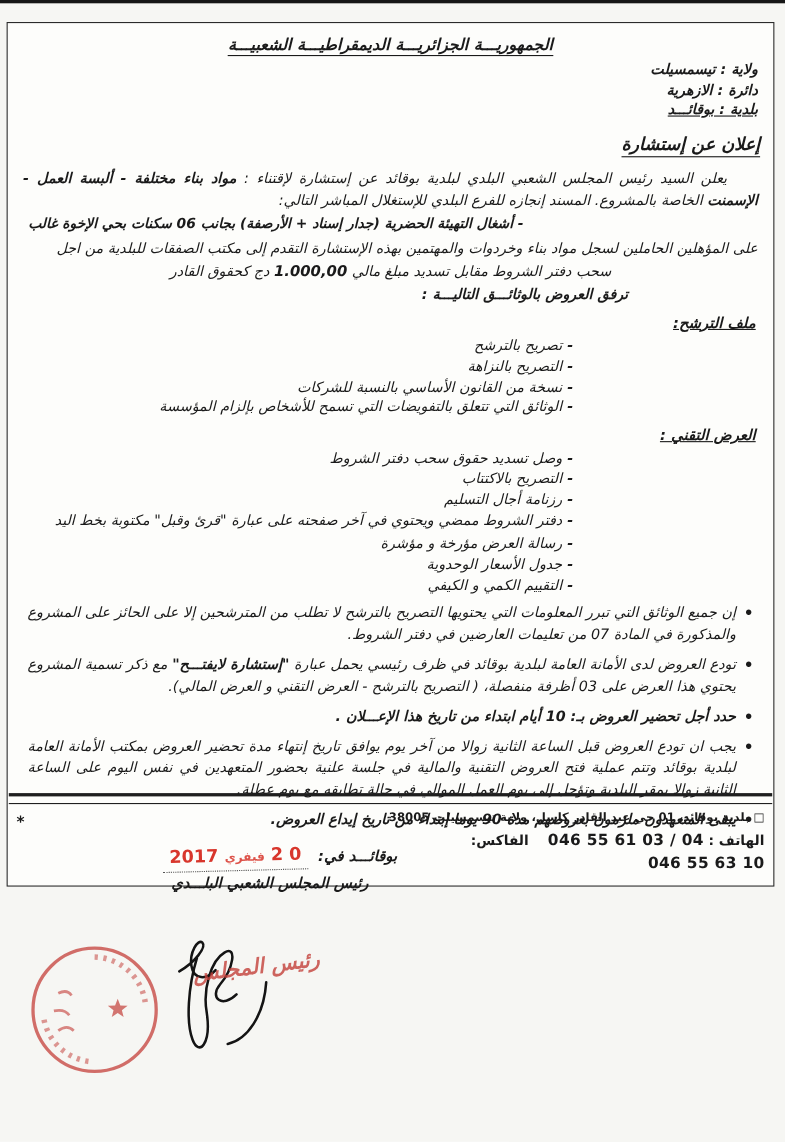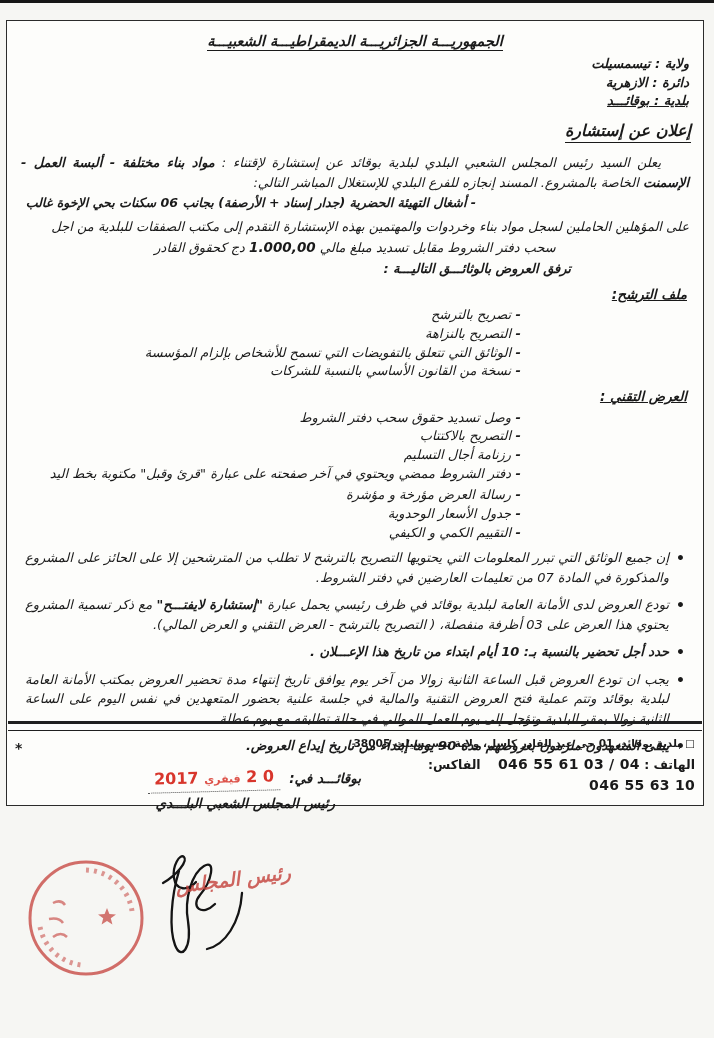--- a/index.html
+++ b/index.html
@@ -121,42 +121,42 @@
 
     <p class="p-elig">على المؤهلين الحاملين لسجل مواد بناء وخردوات  والمهتمين بهذه الإستشارة التقدم إلى مكتب الصفقات للبلدية من اجل</p>
     <p class="elig-line2"><span>سحب دفتر الشروط مقابل تسديد مبلغ مالي </span><span class="amount num">1.000,00</span><span> دج كحقوق القادر</span></p>
 
     <div class="attach-line">ترفق العروض بالوثائـــق التاليـــة :</div>
 
     <div class="sec-title">ملف الترشح:</div>
     <div class="dash-list">
       <div class="dash-item">تصريح بالترشح</div>
       <div class="dash-item">التصريح بالنزاهة</div>
+      <div class="dash-item">نسخة من القانون الأساسي بالنسبة للشركات</div>
       <div class="dash-item">الوثائق التي تتعلق بالتفويضات التي تسمح للأشخاص بإلزام المؤسسة</div>
-      <div class="dash-item">نسخة من القانون الأساسي بالنسبة للشركات</div>
     </div>
 
     <div class="sec-title">العرض التقني :</div>
     <div class="dash-list">
       <div class="dash-item">وصل تسديد حقوق سحب دفتر الشروط</div>
       <div class="dash-item">التصريح بالاكتتاب</div>
       <div class="dash-item">رزنامة أجال التسليم</div>
       <div class="dash-item">دفتر الشروط ممضي ويحتوي في آخر صفحته على عبارة "قرئ وقبل" مكتوبة بخط اليد</div>
     </div>
 
     <div class="dash-list">
       <div class="dash-item">رسالة العرض مؤرخة و مؤشرة</div>
       <div class="dash-item">جدول الأسعار الوحدوية</div>
       <div class="dash-item">التقييم الكمي و الكيفي</div>
     </div>
 
     <div class="notes">
       <div class="note">إن جميع الوثائق التي تبرر المعلومات التي يحتويها التصريح بالترشح لا تطلب من المترشحين إلا على الحائز على المشروع والمذكورة في المادة 07 من تعليمات العارضين في دفتر الشروط.</div>
       <div class="note"><span>تودع العروض لدى الأمانة العامة لبلدية بوقائد  في ظرف رئيسي يحمل عبارة </span><span class="b">"إستشارة لايفتـــح"</span><span> مع ذكر تسمية المشروع يحتوي هذا العرض على 03 أظرفة منفصلة، ( التصريح بالترشح - العرض التقني و العرض المالي).</span></div>
-      <div class="note bold"><span>حدد أجل تحضير بالنسبة بـ: </span><span class="b">10 أيام</span><span> ابتداء من تاريخ هذا الإعـــلان .</span></div>
+      <div class="note bold"><span>حدد أجل تحضير العروض بـ: </span><span class="b">10 أيام</span><span> ابتداء من تاريخ هذا الإعـــلان .</span></div>
       <div class="note">يجب ان تودع العروض قبل الساعة الثانية زوالا من آخر يوم يوافق تاريخ إنتهاء مدة تحضير العروض بمكتب الأمانة العامة لبلدية بوقائد وتتم عملية فتح العروض التقنية والمالية في جلسة علنية بحضور المتعهدين في نفس اليوم على الساعة الثانية  زوالا  بمقر البلدية وتؤجل إلى يوم العمل الموالي في حالة تطابقه مع يوم عطلة.</div>
       <div class="note bold">يبقى المتعهدون ملزمون بعروضهم مدة 90 يوما إبتداء من تاريخ إيداع العروض.</div>
     </div>
 
     <div class="sign-block">
       <div class="place-line">
         <span>بوقائـــد في:</span>
         <span class="date-stamp">
           <span>0 2</span>
           <span class="month">فيفري</span>

